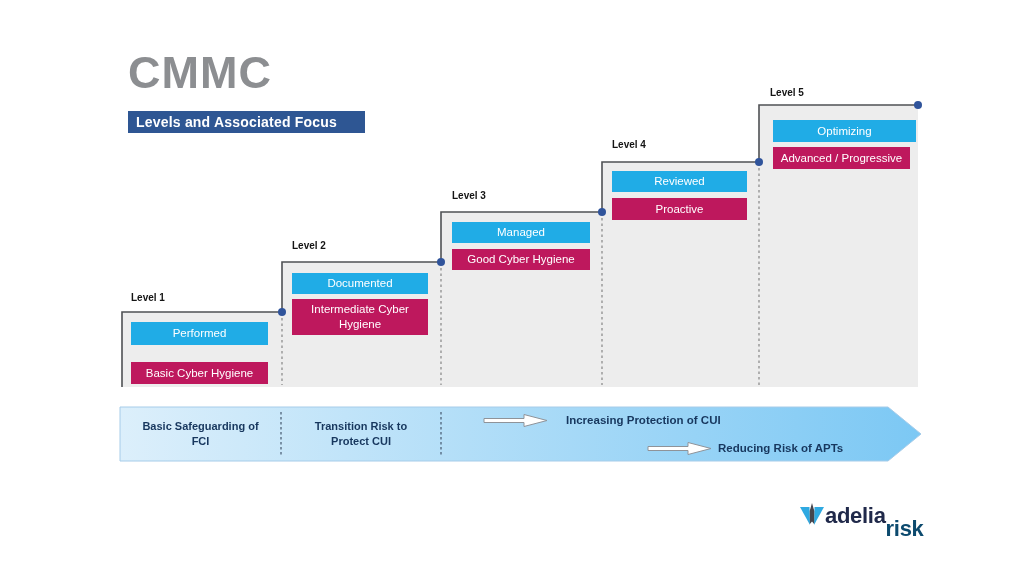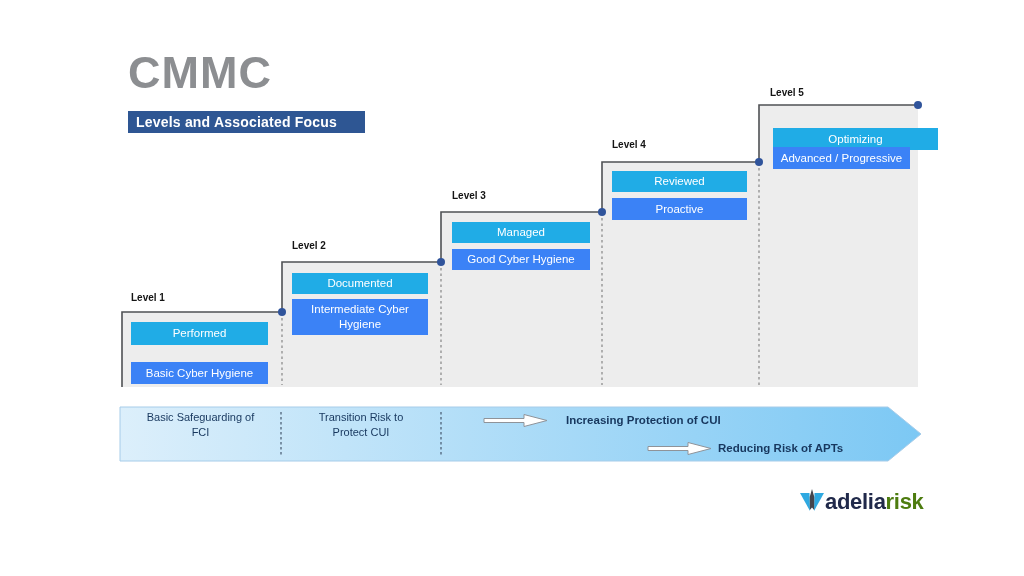--- a/index.html
+++ b/index.html
@@ -19,37 +19,37 @@
     line-height:22px;padding-left:8px;letter-spacing:0.2px;
   }
   .level-label{
     position:absolute;font-size:10px;font-weight:700;color:#141414;white-space:nowrap;
   }
   .box{
     position:absolute;display:flex;align-items:center;justify-content:center;
     color:#ffffff;font-size:11.5px;text-align:center;line-height:1.3;
   }
   .box.light{background:#20ace6;}
-  .box.dark{background:#3b82f6;}
+  .box.dark{background:#be185d;}
   .band-seg{
-    position:absolute;display:flex;align-items:flex-start;justify-content:center;
-    color:#17375e;font-size:11px;font-weight:400;text-align:center;line-height:1.35;
+    position:absolute;display:flex;align-items:center;justify-content:center;
+    color:#17375e;font-size:11px;font-weight:700;text-align:center;line-height:1.35;
   }
   .band-seg span{display:inline-block;}
   .seg1 span{max-width:125px;}
   .seg2 span{max-width:115px;}
   .band-note{
     position:absolute;color:#17375e;font-size:11.5px;font-weight:700;white-space:nowrap;
   }
   .logo{
     position:absolute;left:799px;top:488px;display:flex;align-items:center;
   }
   .logo-text{font-size:22px;font-weight:700;letter-spacing:-0.3px;line-height:28px;}
   .logo-dark{color:#20294a;}
-  .logo-blue{color:#4d7c0f;}
+  .logo-blue{color:#0c4a6e;margin-top:27px;}
 </style>
 </head>
 <body>
 
 <div class="stage">
 
   <svg class="layer" viewBox="0 0 1024 576" aria-hidden="true">
     <defs>
       <linearGradient id="bandGrad" x1="0" y1="0" x2="1" y2="0">
         <stop offset="0" stop-color="#dceffb"></stop>
@@ -93,21 +93,21 @@
 
   <div class="level-label" style="left:452px;top:190px">Level 3</div>
   <div class="box light" style="left:452px;top:222px;width:138px;height:21px">Managed</div>
   <div class="box dark" style="left:452px;top:249px;width:138px;height:21px">Good Cyber Hygiene</div>
 
   <div class="level-label" style="left:612px;top:139px">Level 4</div>
   <div class="box light" style="left:612px;top:171px;width:135px;height:21px">Reviewed</div>
   <div class="box dark" style="left:612px;top:198px;width:135px;height:22px">Proactive</div>
 
   <div class="level-label" style="left:770px;top:87px">Level 5</div>
-  <div class="box light" style="left:773px;top:128px;width:165px;height:22px">Optimizing</div>
+  <div class="box light" style="left:773px;top:120px;width:143px;height:22px">Optimizing</div>
   <div class="box dark" style="left:773px;top:147px;width:137px;height:22px">Advanced / Progressive</div>
 
   <div class="band-seg seg1" style="left:120px;top:410px;width:161px;height:47px">
     <span>Basic Safeguarding of FCI</span>
   </div>
   <div class="band-seg seg2" style="left:281px;top:410px;width:160px;height:47px">
     <span>Transition Risk to Protect CUI</span>
   </div>
   <div class="band-note" style="left:566px;top:414px">Increasing Protection of CUI</div>
   <div class="band-note" style="left:718px;top:442px">Reducing Risk of APTs</div>

